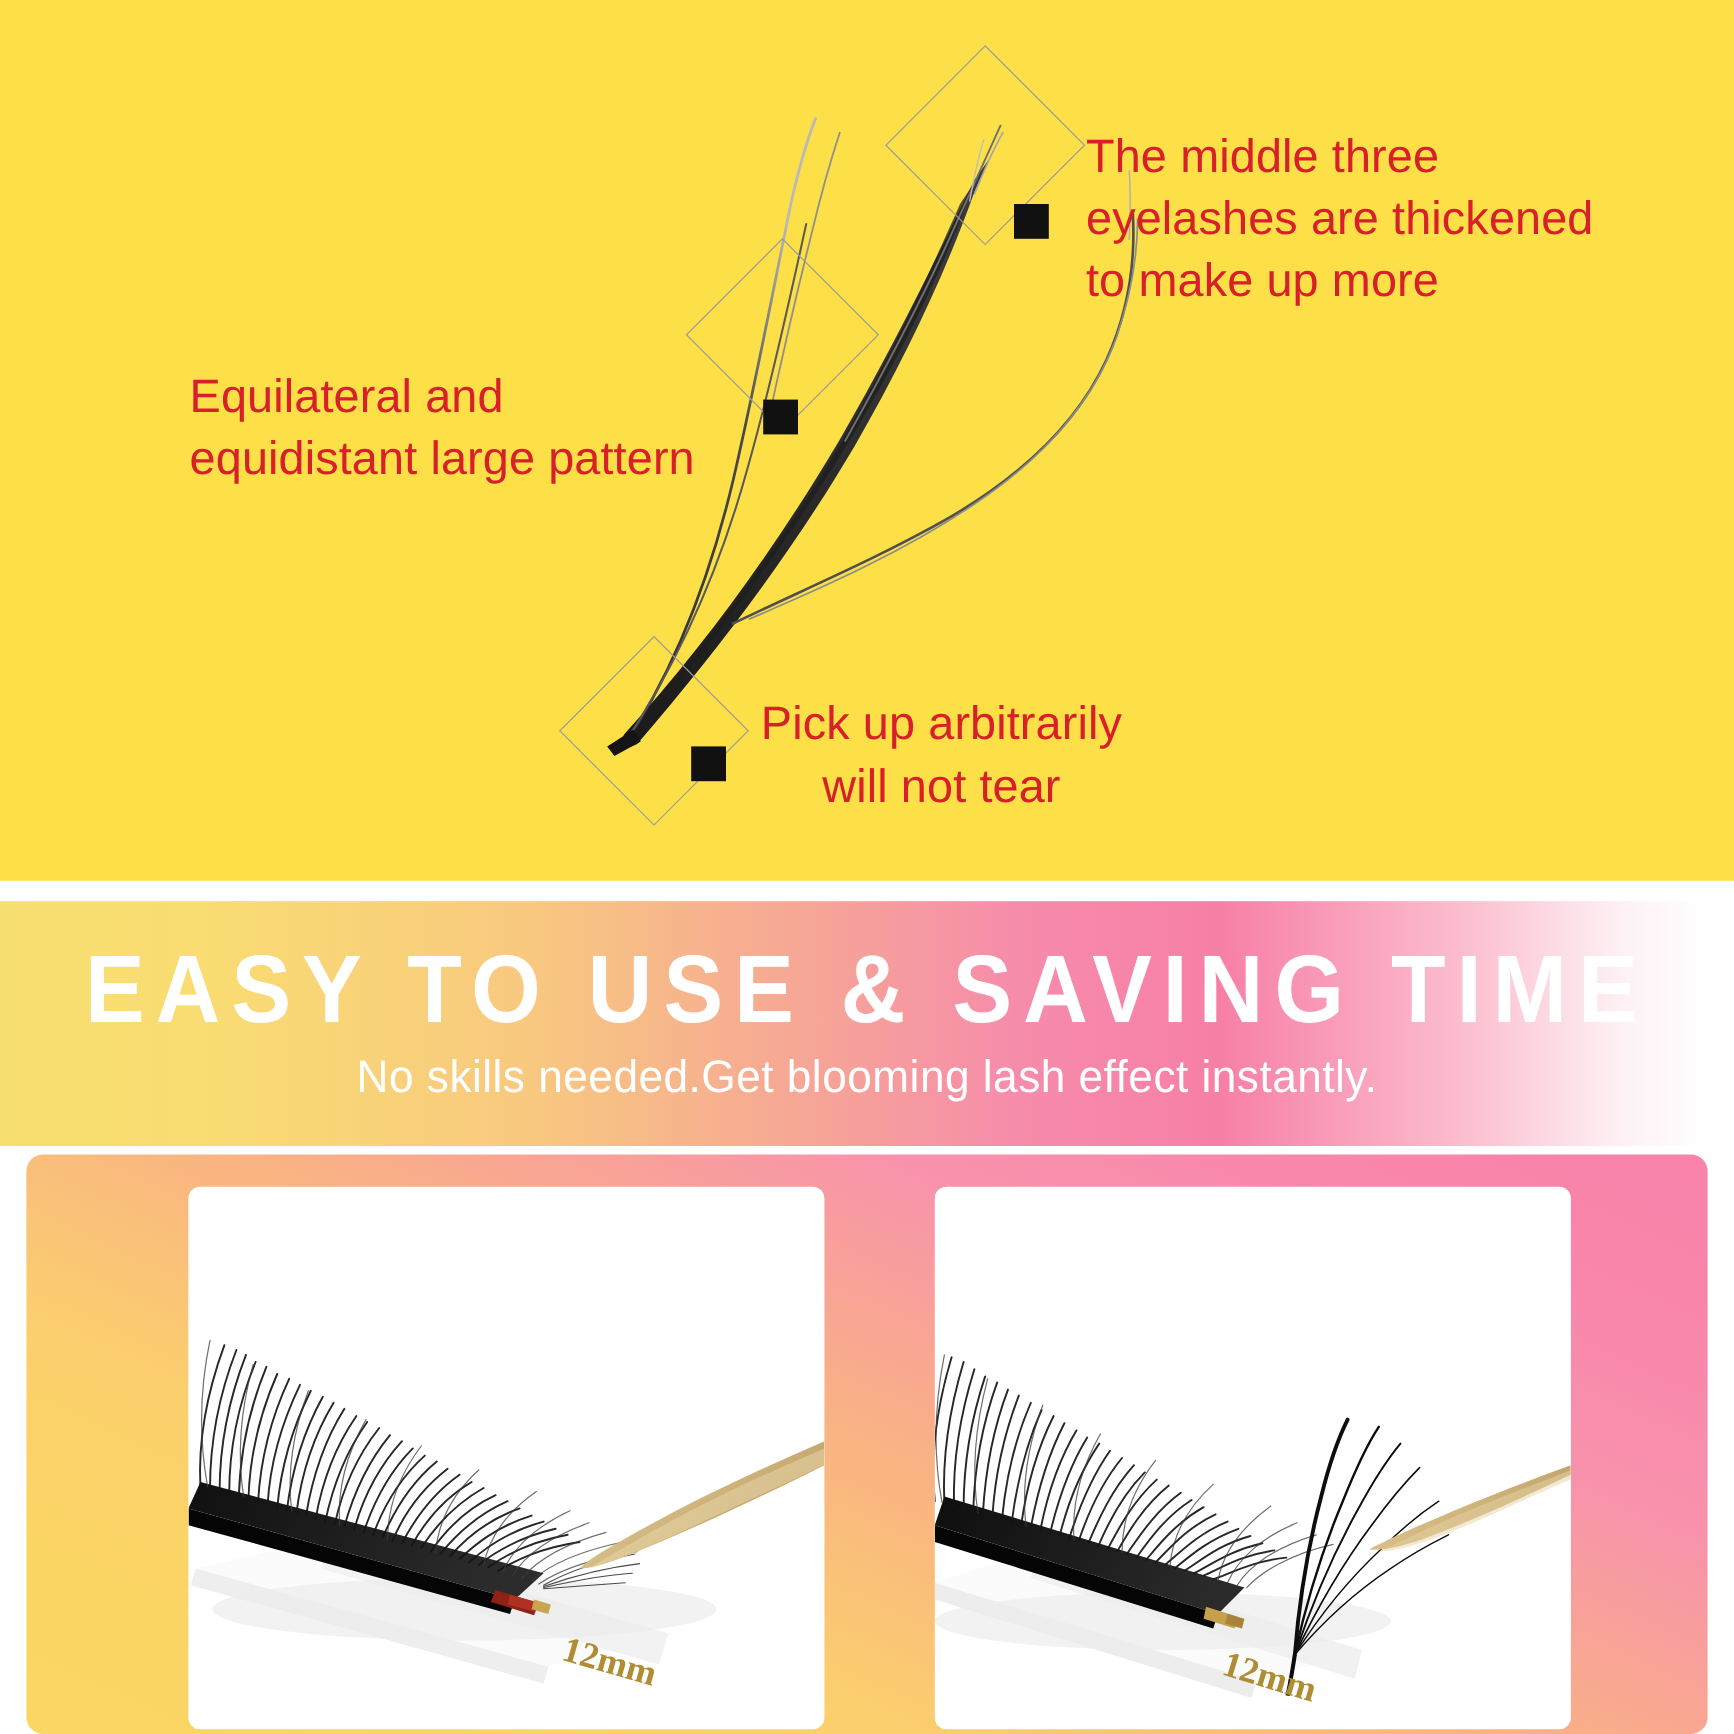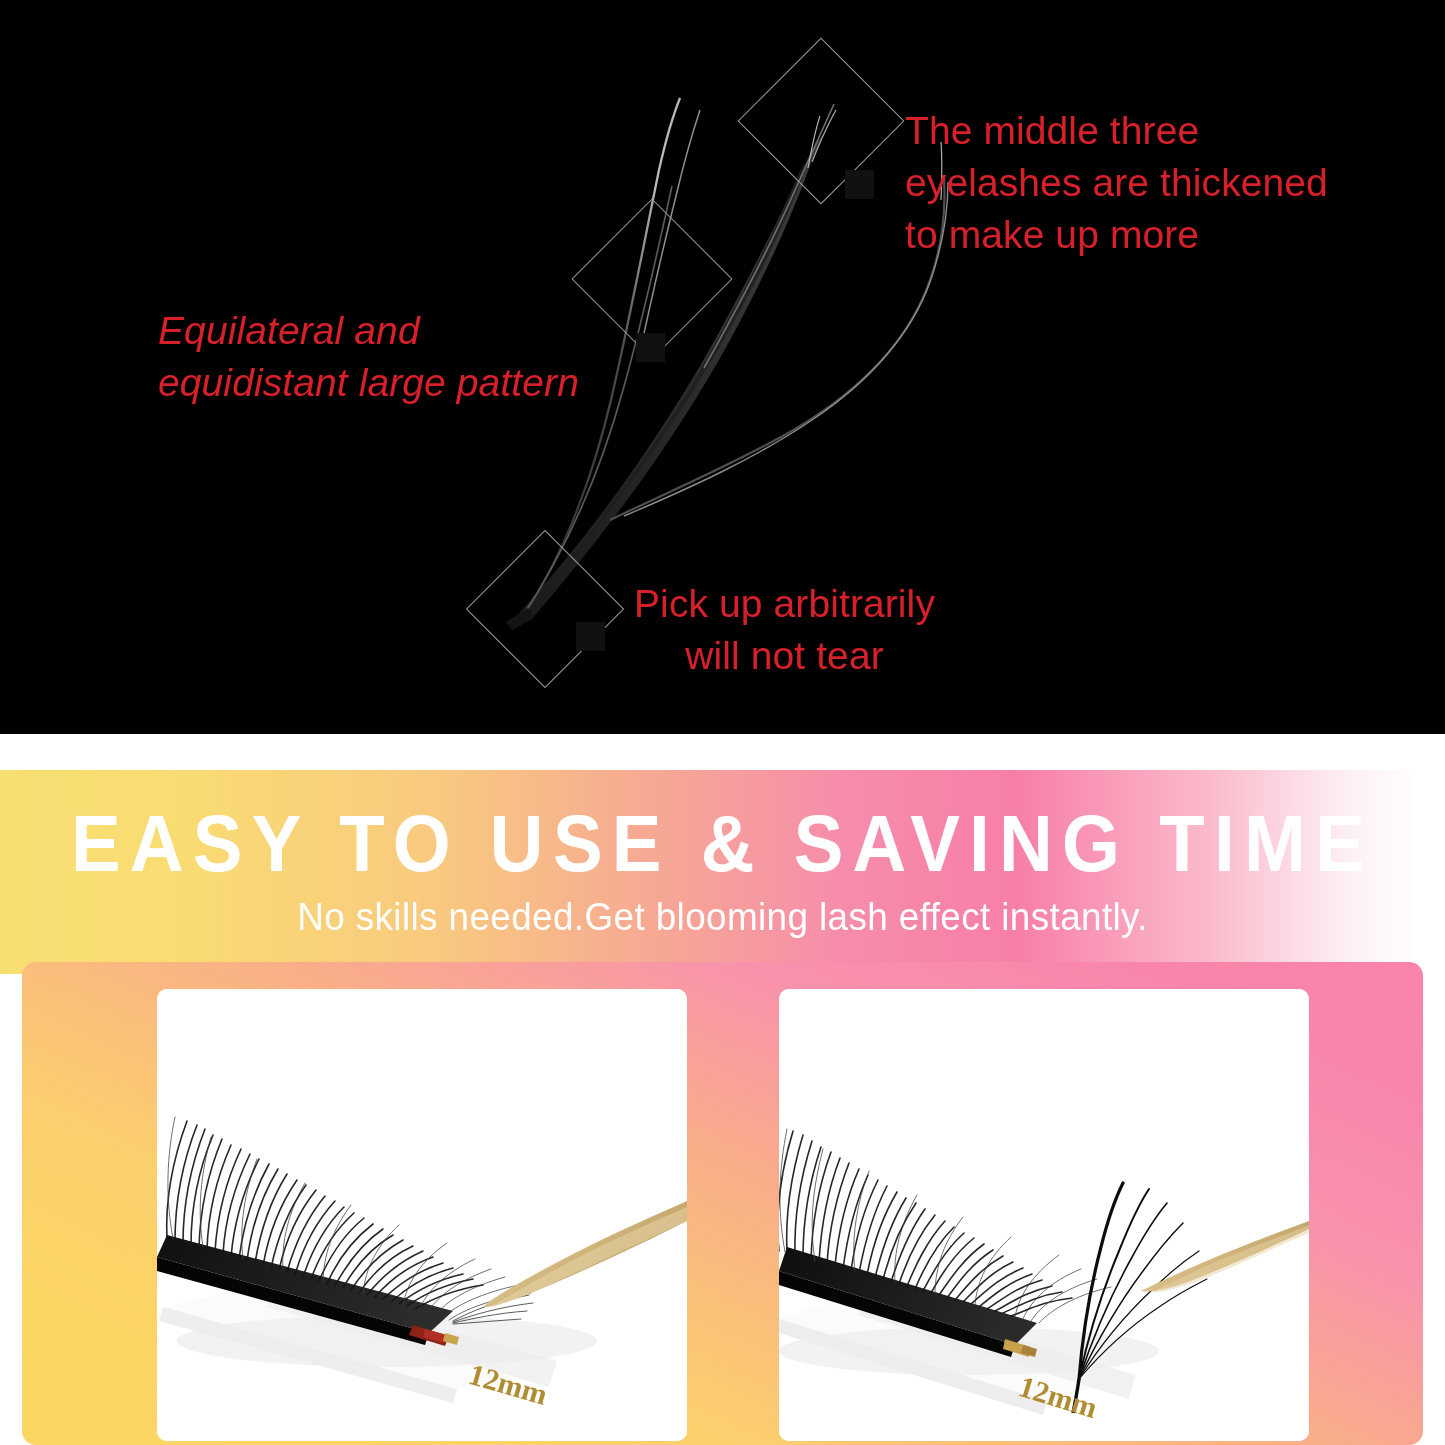--- a/index.html
+++ b/index.html
@@ -7,21 +7,21 @@
     width:1445px;height:1445px;
     background:#ffffff;
     font-family:"Liberation Sans", sans-serif;
     overflow:hidden;
     position:relative;
   }
 
   
   #top-section{
     position:absolute;left:0;top:0;width:1445px;height:734px;
-    background:#000000;overflow:hidden;
+    background:#fde047;overflow:hidden;
   }
   #lash-figure{position:absolute;left:0;top:0;width:1445px;height:734px;}
 
   .callout-diamond{
     position:absolute;
     border:1.6px solid #9b9b9b;
     background:transparent;
     transform:rotate(45deg);
     box-sizing:border-box;
   }
@@ -33,26 +33,26 @@
   .anno-text{
     position:absolute;
     color:#d8202b;
     font-size:39px;
     line-height:1.33;
     font-weight:400;
     white-space:pre-line;
     letter-spacing:.1px;
   }
   #anno-middle{left:905px;top:105px;}
-  #anno-equilateral{left:158px;top:305px;font-style:italic;}
+  #anno-equilateral{left:158px;top:305px;}
   #anno-pick{left:634px;top:578px;text-align:center;}
 
   
   #banner{
-    position:absolute;left:0;top:770px;width:1412px;height:204px;
+    position:absolute;left:0;top:751px;width:1412px;height:204px;
     background:linear-gradient(to right,
       #f8df72 0%,
       #f9dc72 12%,
       #f8c97f 31%,
       #f6a993 46%,
       #f68cab 60%,
       #f77fa6 72%,
       #fbbccd 86%,
       #fdf2f5 96%,
       #fffdfd 100%);

